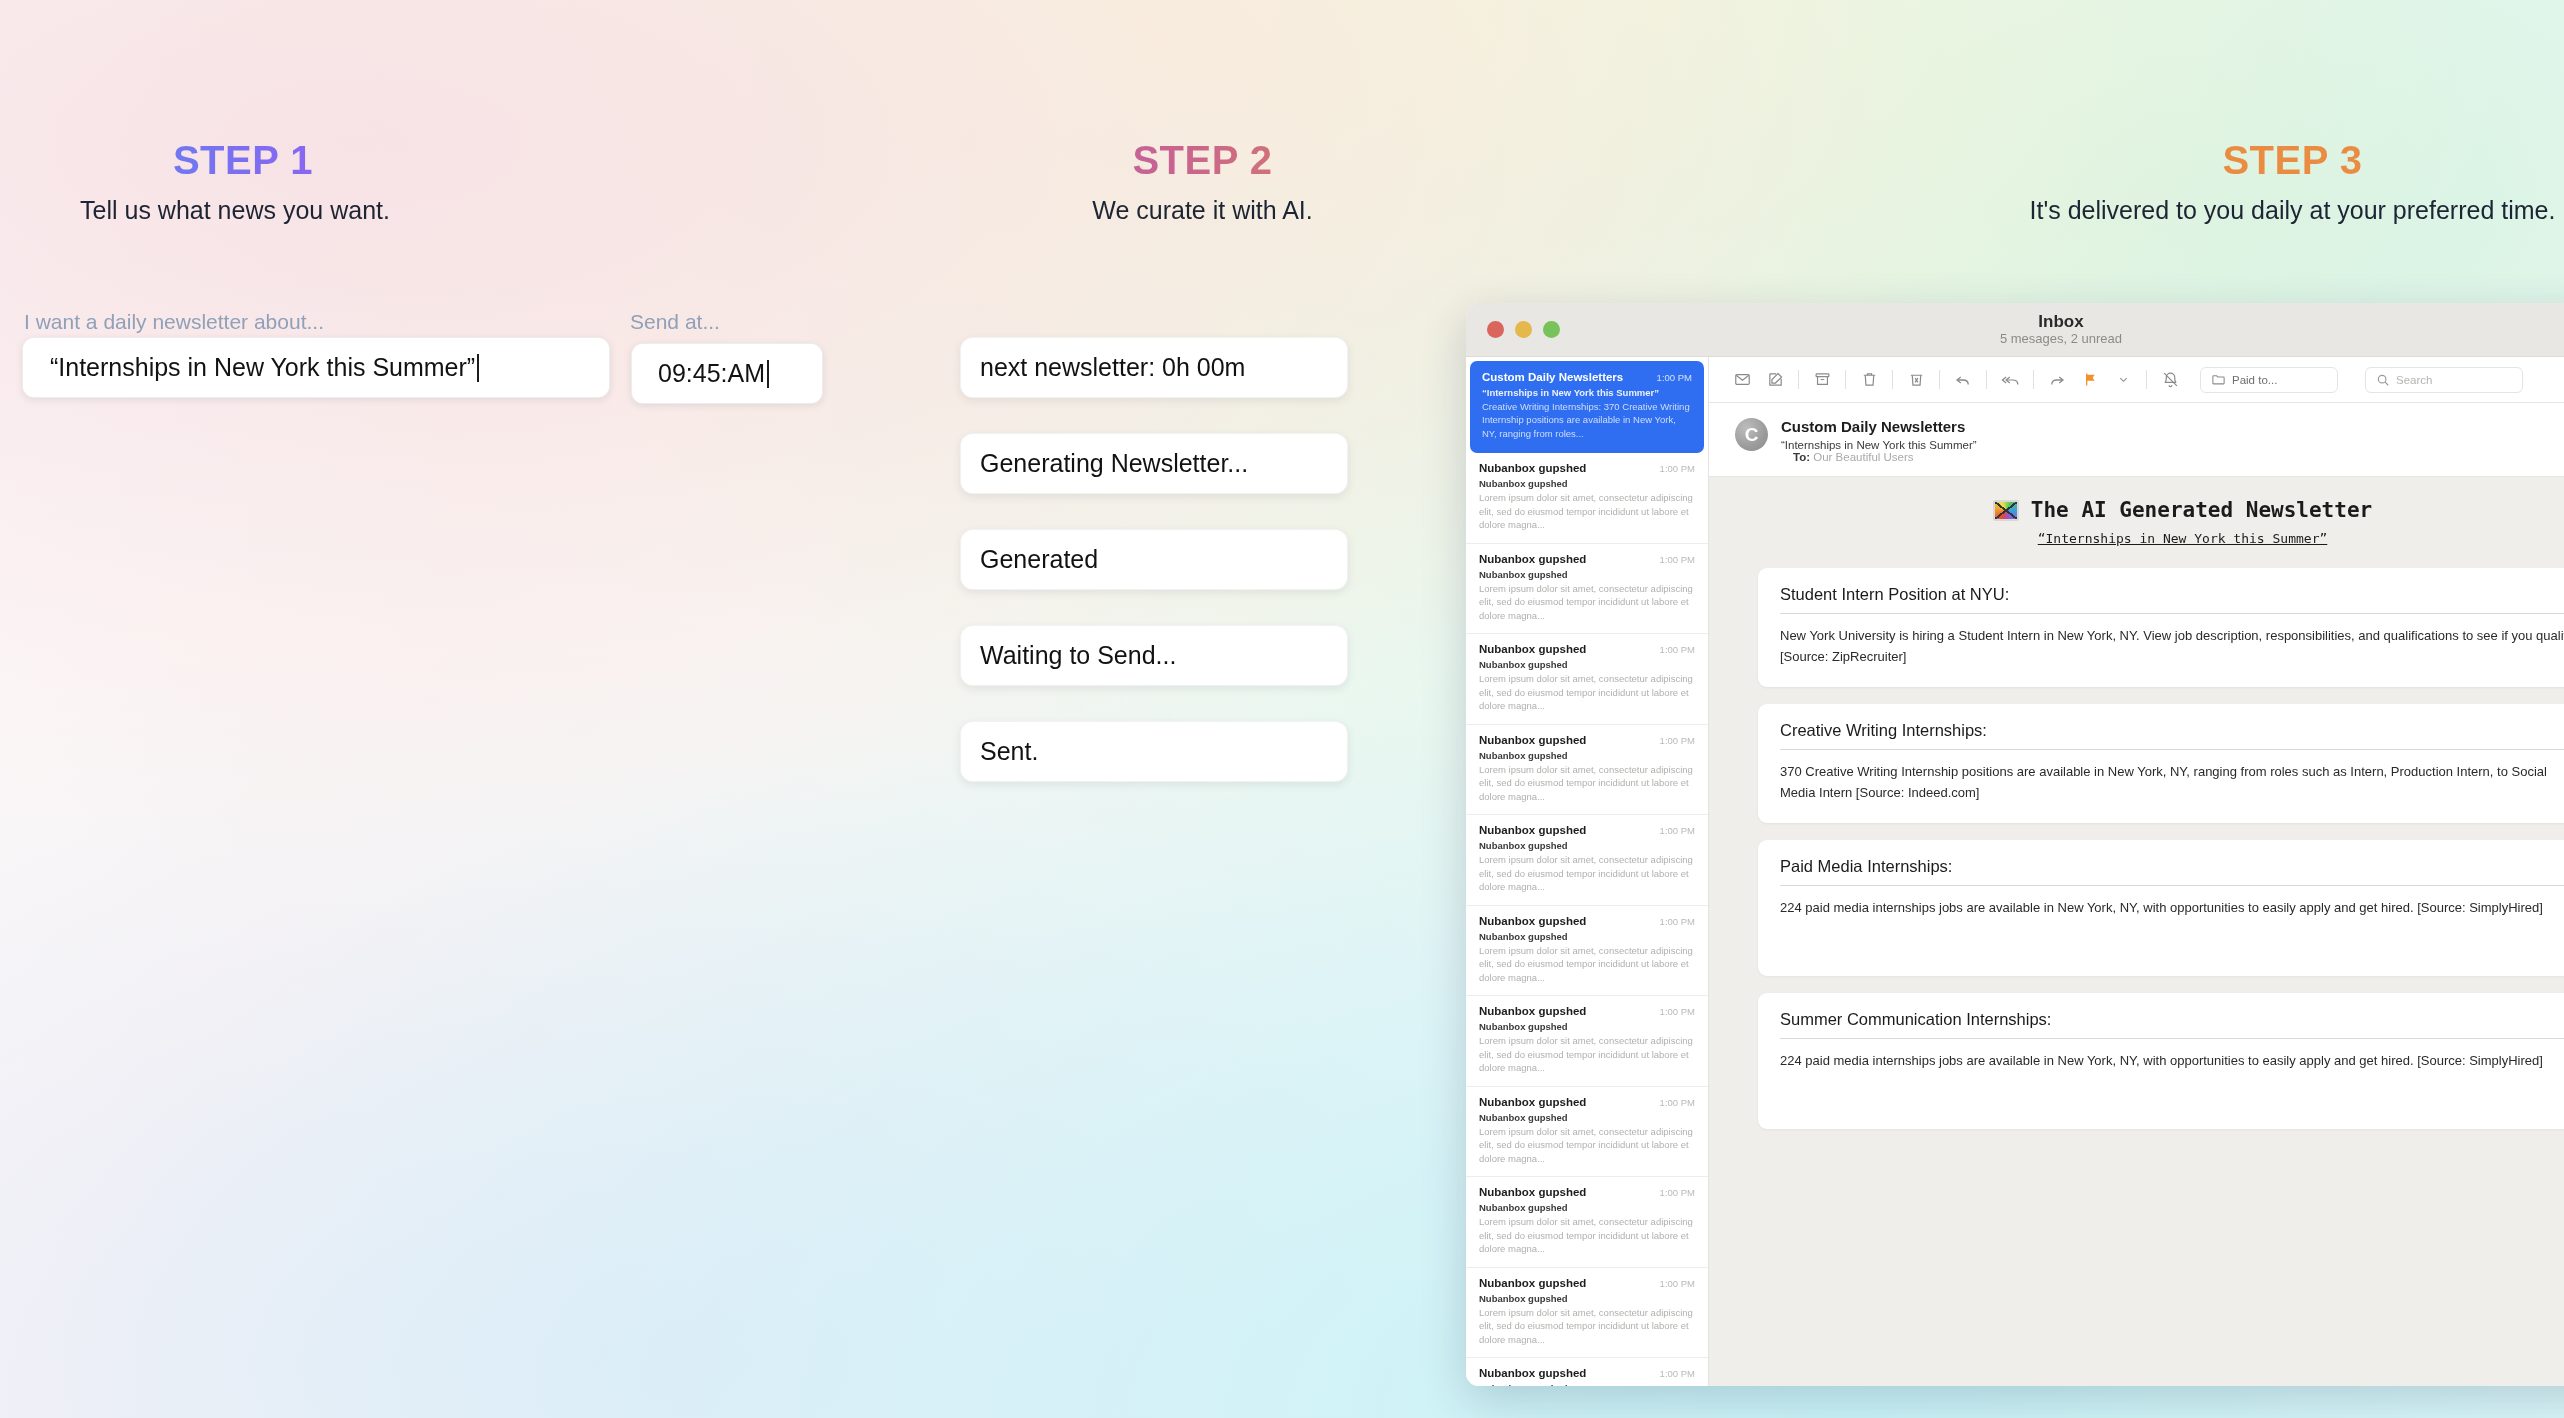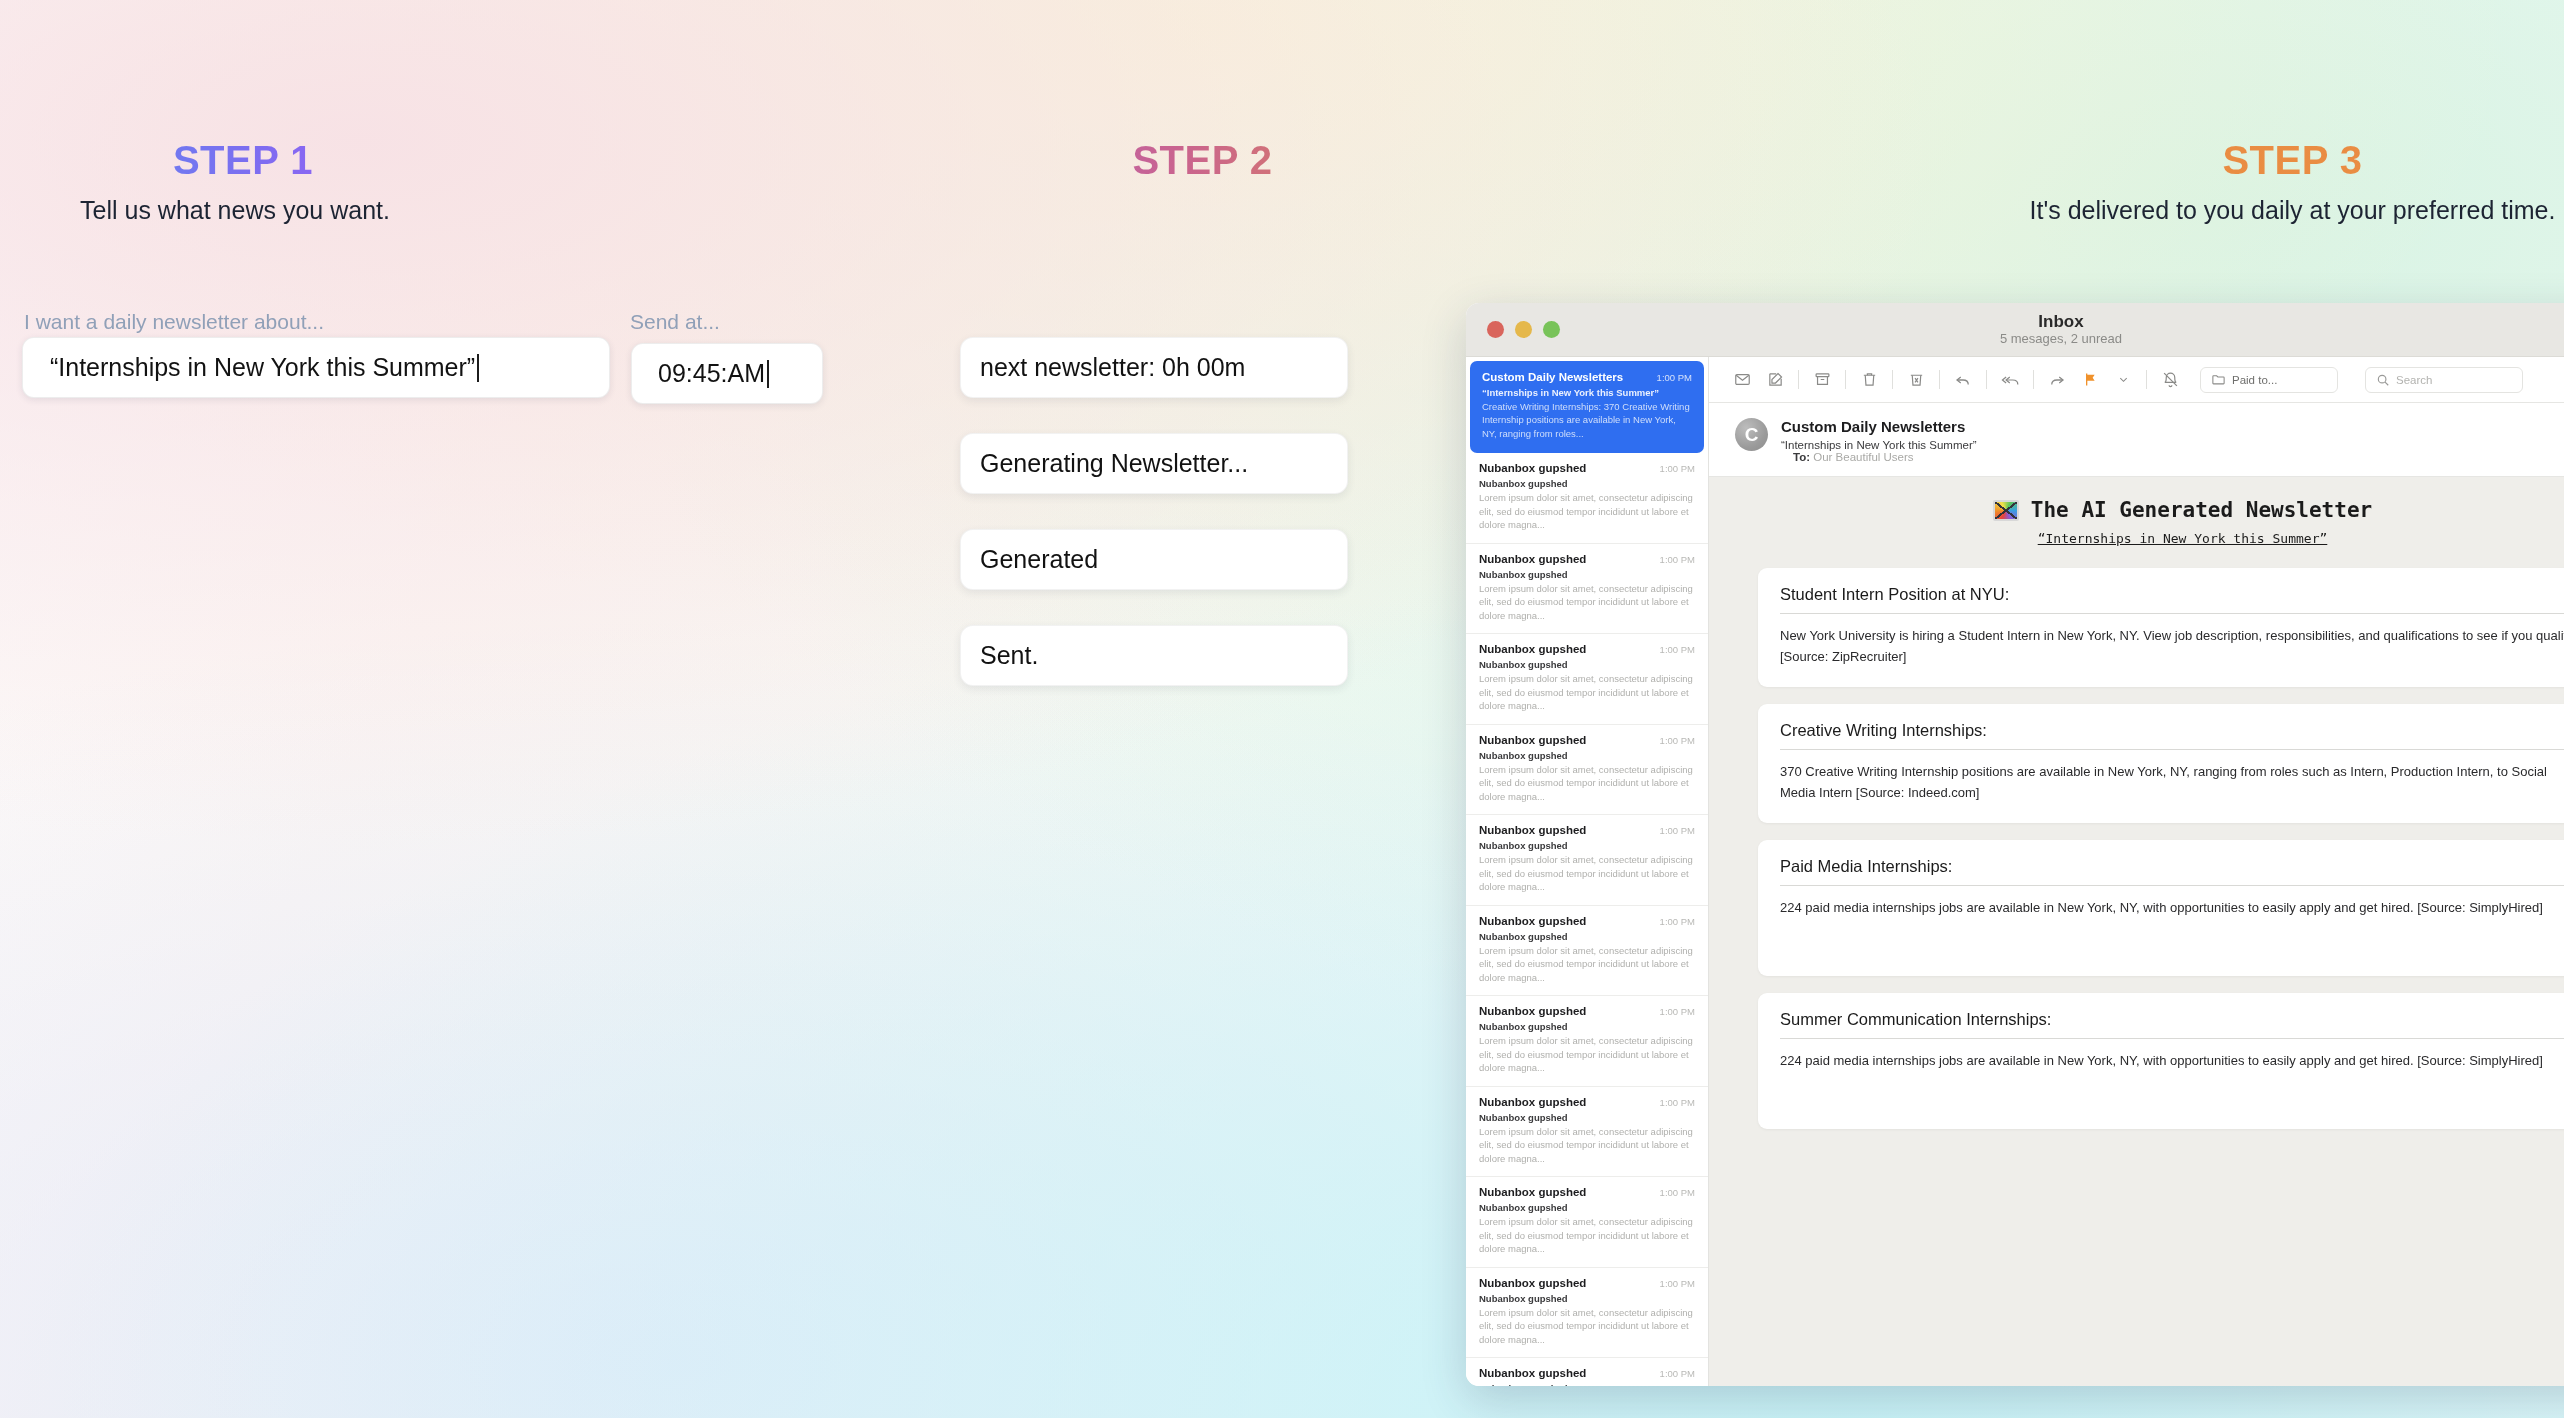--- a/index.html
+++ b/index.html
@@ -189,20 +189,21 @@
 </style>
 </head>
 <body>
 
 <div class="step-head" id="step1-head">
   <div class="step-title g1">STEP 1</div>
   <div class="step-sub">Tell us what news you want.</div>
 </div>
 <div class="step-head" id="step2-head">
   <div class="step-title g2">STEP 2</div>
+  <div class="step-sub">We curate it with AI.</div>
 </div>
 <div class="step-head" id="step3-head">
   <div class="step-title g3">STEP 3</div>
   <div class="step-sub">It's delivered to you daily at your preferred time.</div>
 </div>
 
 <div class="field-label" id="topic-label">I want a daily newsletter about...</div>
 <div class="text-input" id="topic-input">
   <span>“Internships in New York this Summer”</span>
     <span class="caret"></span>
@@ -211,20 +212,21 @@
 <div class="field-label" id="time-label">Send at...</div>
 <div class="text-input" id="time-input">
   <span>09:45:AM</span>
     <span class="caret"></span>
 </div>
 
 <div id="status-stack">
   <div class="status-box">next newsletter: 0h 00m</div>
   <div class="status-box">Generating Newsletter...</div>
   <div class="status-box">Generated</div>
+  <div class="status-box">Waiting to Send...</div>
   <div class="status-box">Sent.</div>
 </div>
 
 <div id="mail-window">
 
   <div id="titlebar">
     <div id="lights">
       <div class="light l-red"></div>
       <div class="light l-yel"></div>
       <div class="light l-grn"></div>

